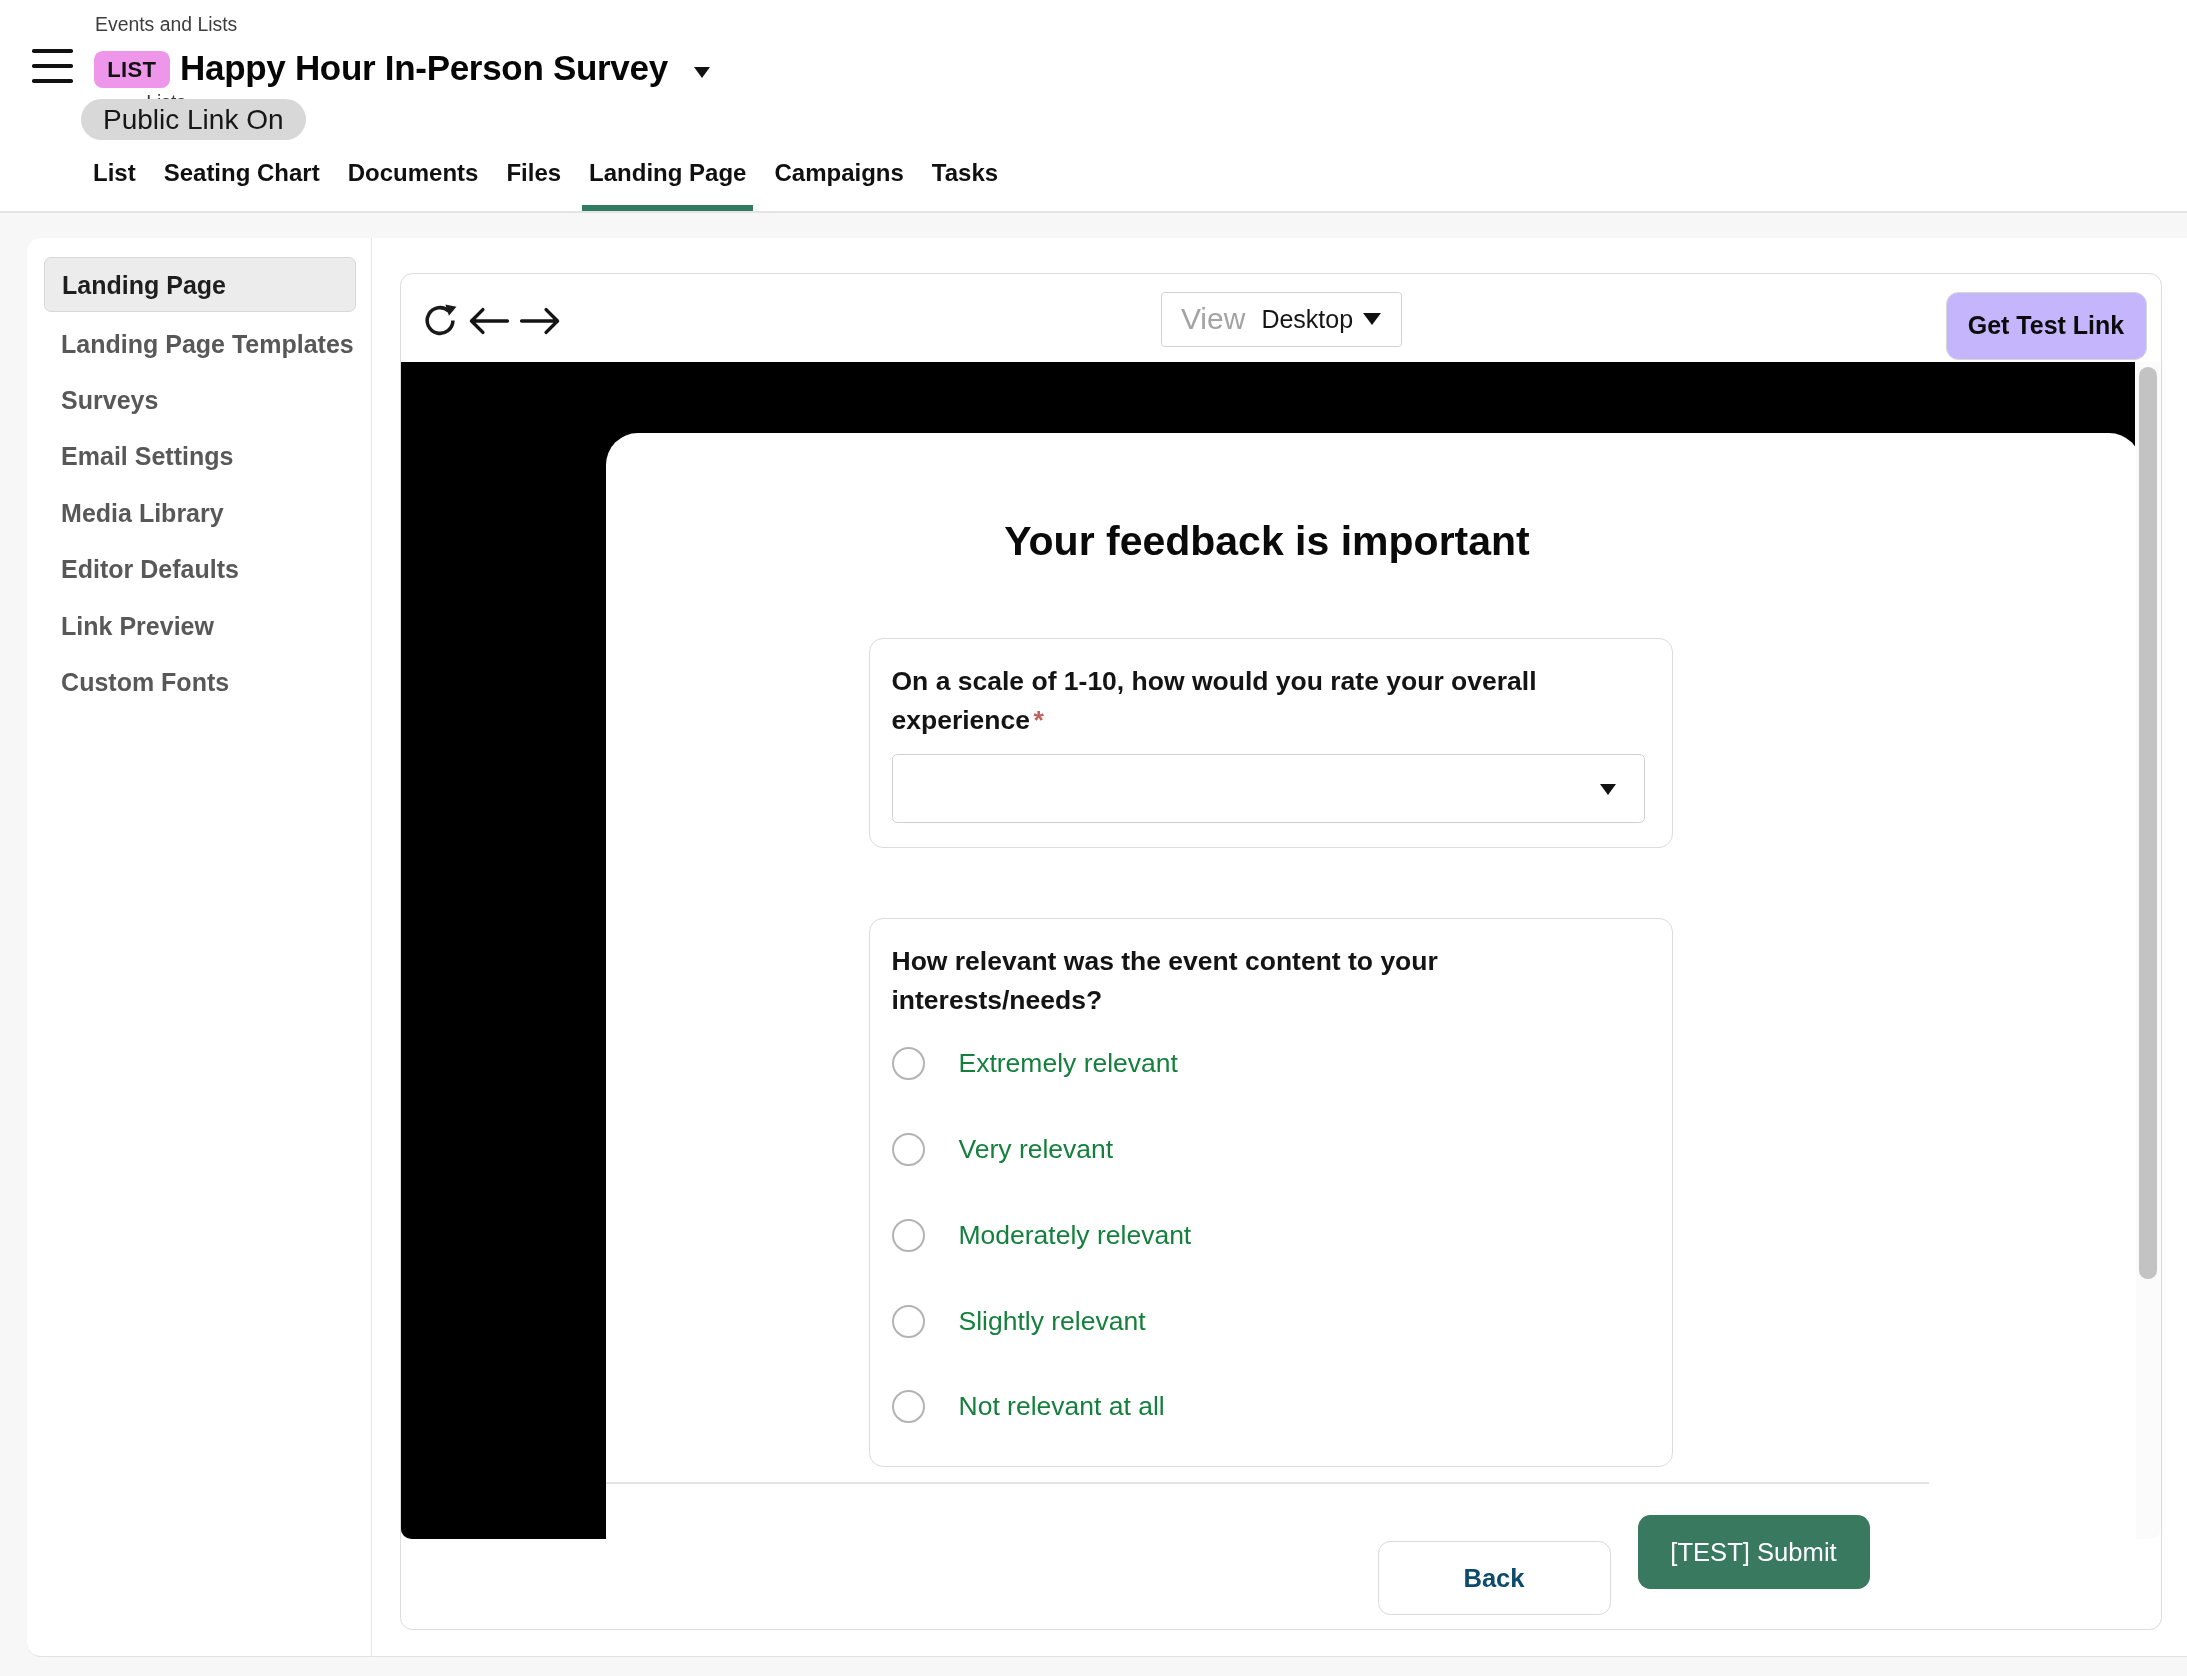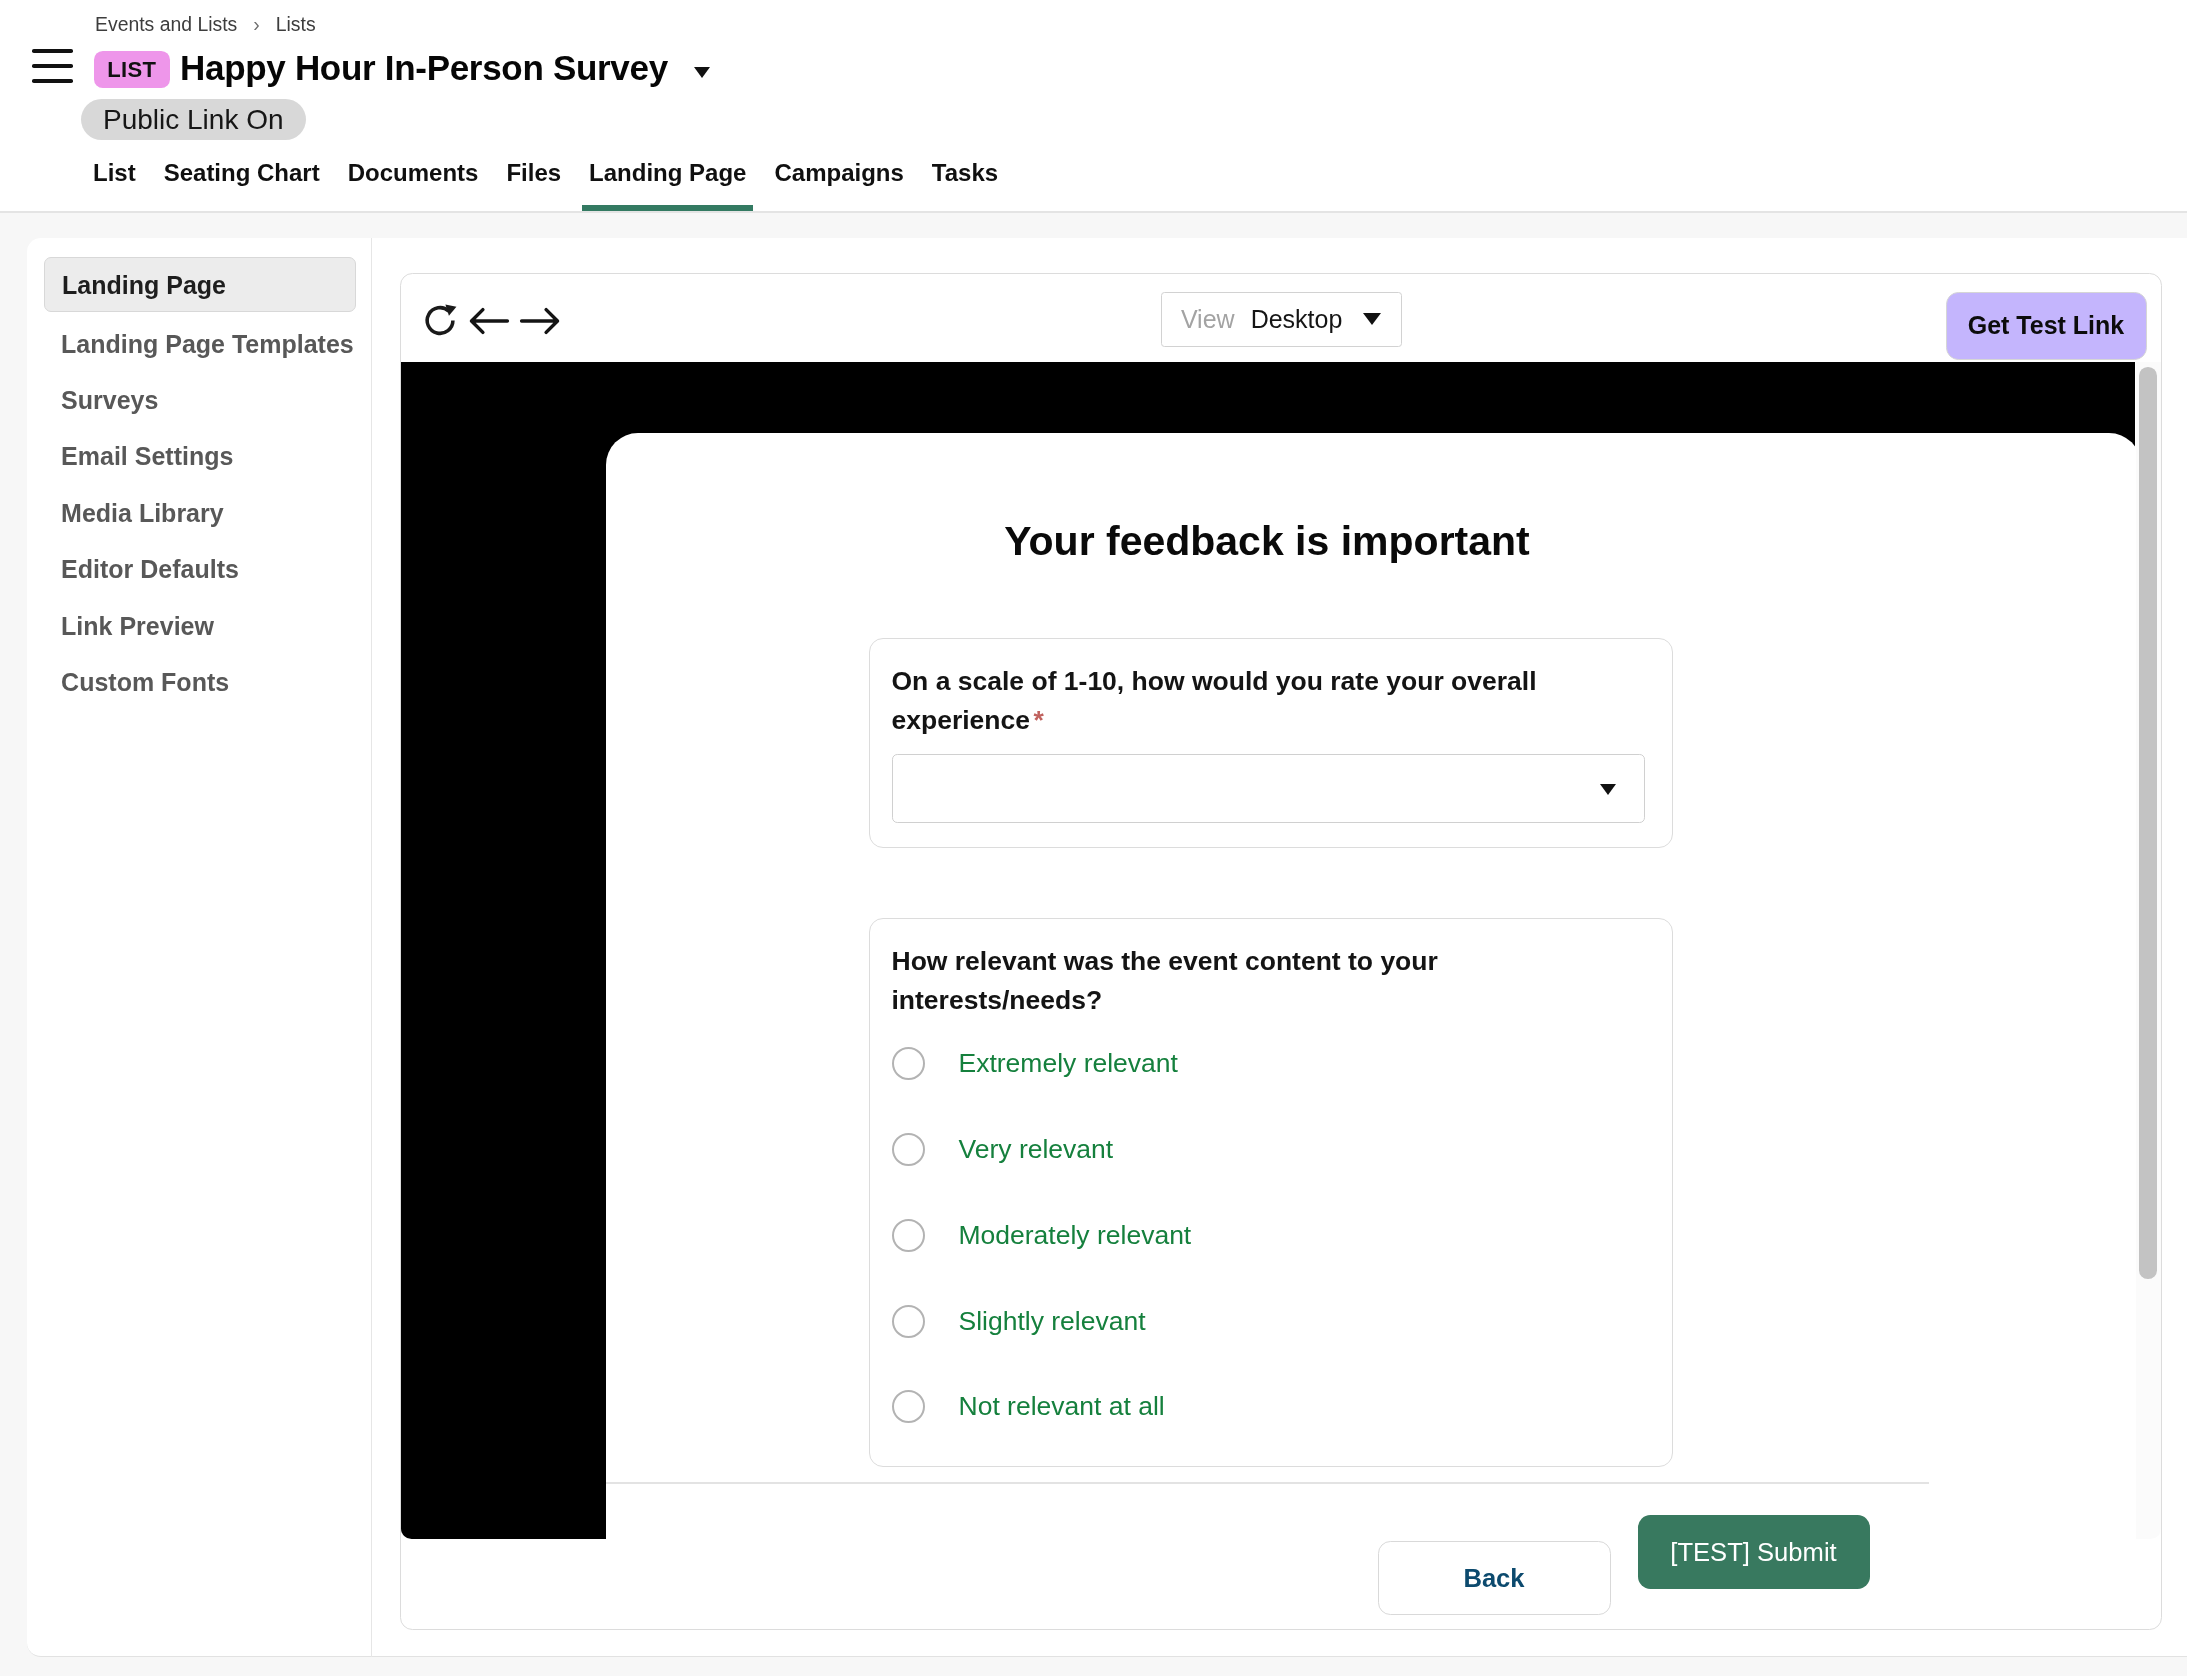--- a/index.html
+++ b/index.html
@@ -6,21 +6,21 @@
   html,body { width:2188px; height:1676px; overflow:hidden;
     font-family:"Liberation Sans", sans-serif; background:#f7f7f7; }
   .stage { position:relative; width:2188px; height:1676px; }
 
   
   .header { position:absolute; left:0; top:0; width:2188px; height:211px; background:#ffffff; }
   .hamburger { position:absolute; left:32px; top:49px; width:41px; height:35px; cursor:pointer; }
   .hamburger i { position:absolute; left:0; width:41px; height:4.4px; background:#111; border-radius:1.8px; display:block; }
   .hamburger i:nth-child(1){ top:0; } .hamburger i:nth-child(2){ top:15px; } .hamburger i:nth-child(3){ top:30px; }
 
-  .breadcrumb { position:absolute; left:95px; top:13.2px; font-size:19.4px; color:#3d3d3d; display:flex; gap:16px; align-items:center; }
+  .breadcrumb { position:absolute; left:95px; top:13.2px; font-size:19.4px; color:#3d3d3d; display:flex; gap:16px; align-items:center;flex-direction:column; }
   .crumb-sep { color:#6f6f6f; font-size:19.4px; }
 
   .list-badge { position:absolute; left:94px; top:51px; height:37px; line-height:37px;
     padding:0 13.2px; background:#ee96ea; color:#111; font-weight:bold; font-size:22px;
     border-radius:8.8px; letter-spacing:0.4px; }
   .page-title { position:absolute; left:180px; top:48px; font-size:35px; font-weight:bold; color:#060606; letter-spacing:-0.3px; }
   .title-caret { position:absolute; left:694px; top:67px; width:0; height:0;
     border-left:8.8px solid transparent; border-right:8.8px solid transparent; border-top:11.5px solid #111; cursor:pointer; }
   .status-pill { position:absolute; left:81px; top:99px; height:41px; line-height:41px;
     padding:0 22px; background:#d8d8d8; border-radius:21px; font-size:28px; color:#161616; }
@@ -40,21 +40,21 @@
   .side-item { position:absolute; left:17px; width:312px; height:55px; line-height:55px;
     padding-left:17.6px; font-size:25px; font-weight:bold; color:#585858; border-radius:7px; cursor:pointer; }
   .side-item.selected { background:#ececec; border:0.9px solid #d8d8d8; color:#1e1e1e; }
 
   
   .panel { position:absolute; left:373px; top:35px; width:1762px; height:1357px;
     border:1.8px solid #dcdcdc; border-radius:12.4px; background:#ffffff; }
   .icon-btn { position:absolute; width:42px; height:39px; cursor:pointer; }
   .view-box { position:absolute; left:760px; top:17.6px; width:241px; height:55px;
     border:1.8px solid #d2d2d2; border-radius:3.5px; display:flex; align-items:center; padding:0 19.4px; cursor:pointer; }
-  .view-label { color:#a3a3a3; font-size:25px; }
+  .view-label { color:#a3a3a3; font-size:30px; }
   .view-value { color:#151515; font-size:25px; margin-left:16px; }
   .view-caret { margin-left:auto; width:0; height:0; border-left:9.7px solid transparent;
     border-right:9.7px solid transparent; border-top:12.4px solid #111; }
   .test-link-btn { position:absolute; right:14px; top:17.6px; width:201px; height:68px;
     background:#c4b5fd; border:1.8px solid #d6d6d6; border-radius:12.4px; font-size:25px; font-weight:bold;
     color:#0c0c0c; font-family:"Liberation Sans",sans-serif; cursor:pointer; }
 
   .preview-black { position:absolute; left:0; top:88px; width:1734px; height:1177px; background:#000;
     border-bottom-left-radius:10.6px; height:1177px; }
   .preview-black { height:1177px; } 

